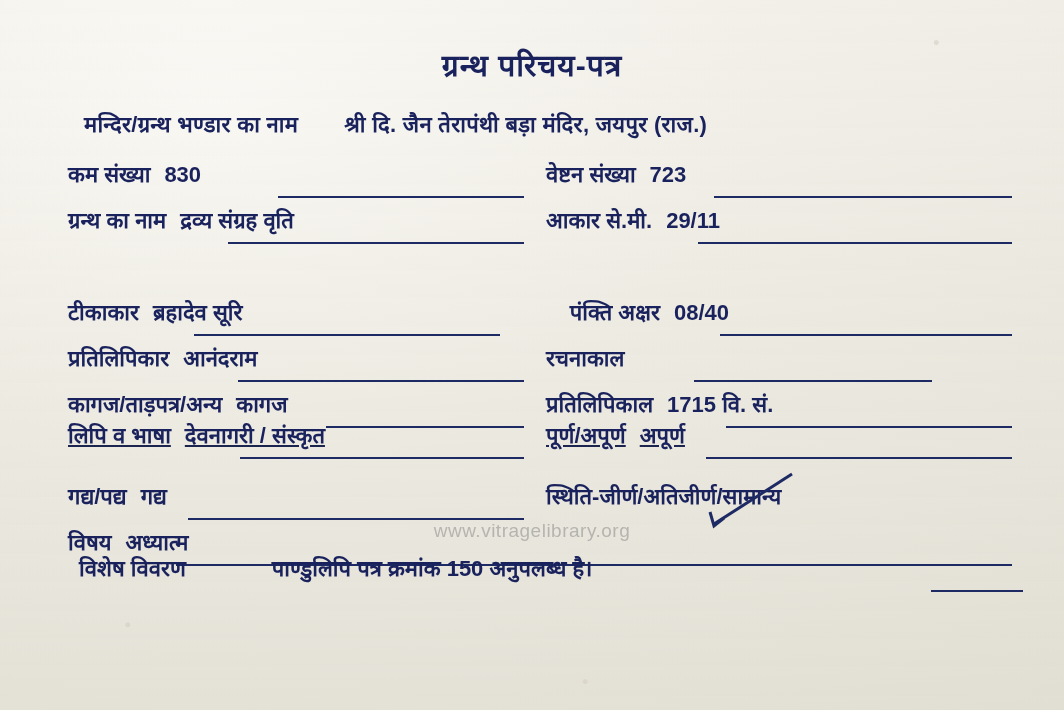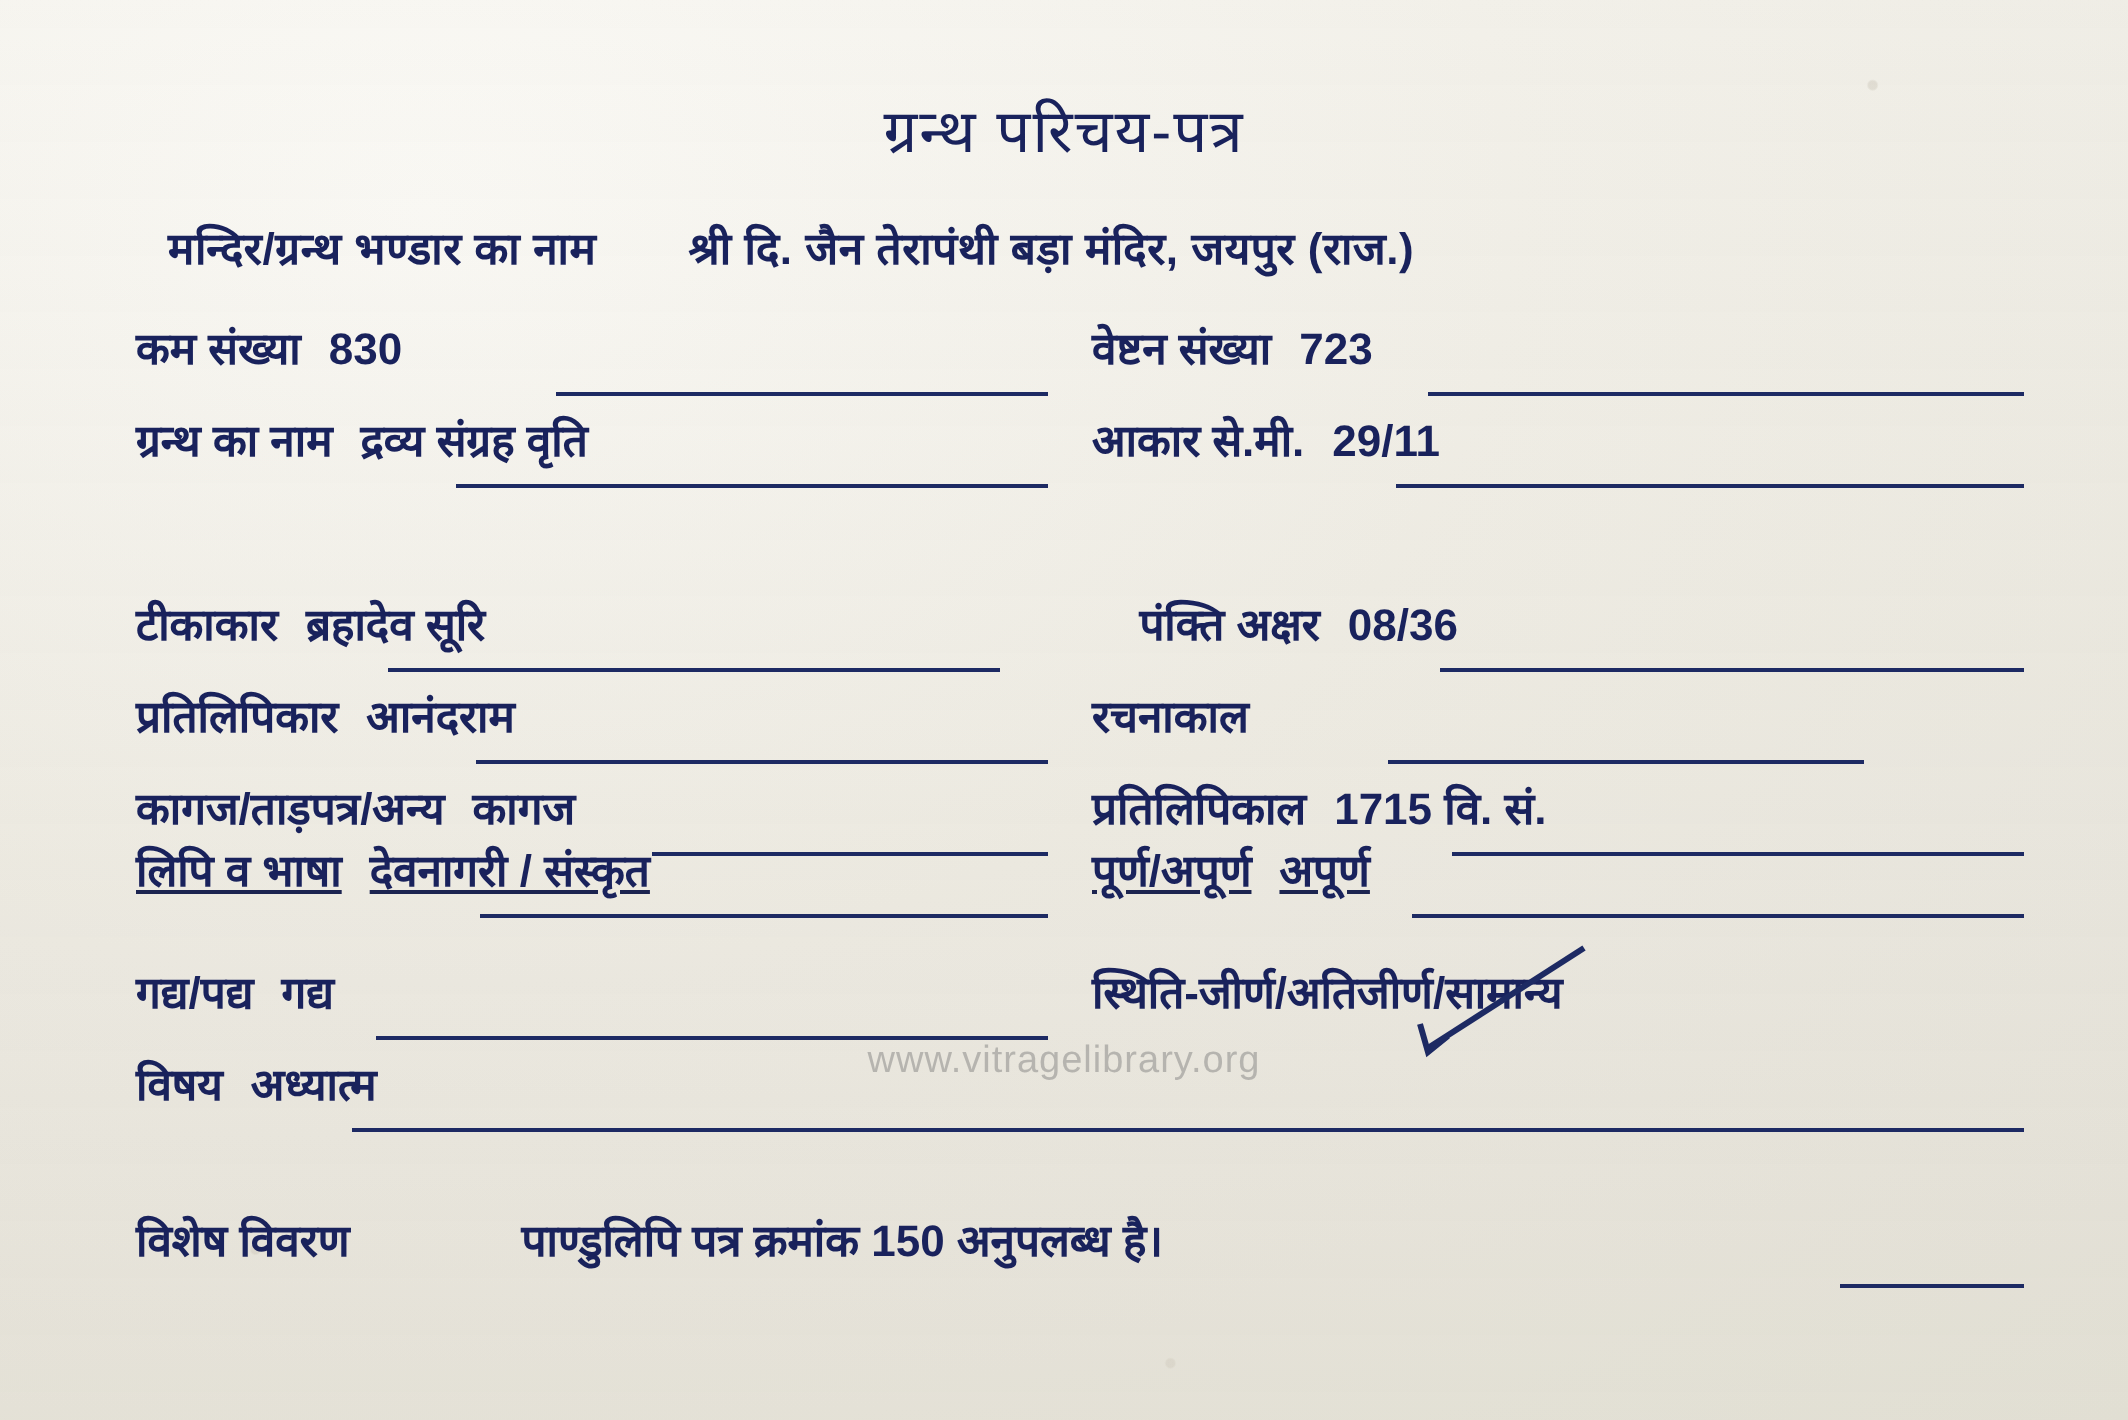--- a/index.html
+++ b/index.html
@@ -37,21 +37,21 @@
   }
 
   
   #title {
     position: absolute;
     top: 44px;
     left: 0;
     width: 1064px;
     text-align: center;
     font-size: 30px;
-    font-weight: normal;
+    font-weight: bold;
     letter-spacing: 1px;
     color: #19225c;
   }
 
   
   #header-row {
     position: absolute;
     top: 108px;
     left: 68px;
     width: 940px;
@@ -171,21 +171,21 @@
 
 
   <div class="row" style="top:296px;gap:48px;">
     <div class="col left">
       <span class="lbl">टीकाकार</span>
       <span class="val">ब्रहादेव सूरि</span>
       <span class="rule" style="left:126px; right:22px;"></span>
     </div>
     <div class="col right">
       <span class="lbl">पंक्ति अक्षर</span>
-      <span class="val">08/36</span>
+      <span class="val">08/40</span>
       <span class="rule" style="left:150px; right:0px;"></span>
     </div>
   </div>
 
   <div class="row" style="top:342px;">
     <div class="col left">
       <span class="lbl">प्रतिलिपिकार</span>
       <span class="val">आनंदराम</span>
       <span class="rule" style="left:170px; right:22px;"></span>
     </div>
@@ -242,21 +242,21 @@
   <div class="row" style="top:526px;">
     <div class="col full">
       <span class="lbl">विषय</span>
       <span class="val">अध्यात्म</span>
       <span class="rule" style="left:108px; right:0px;"></span>
     </div>
   </div>
 
   <div id="watermark">www.vitragelibrary.org</div>
 
-  <div class="row" style="top:604px;">
+  <div class="row" style="top:552px;margin-left:11px;">
     <div class="col full">
       <span class="lbl">विशेष विवरण</span>
       <span class="val" style="margin-left:86px;">पाण्डुलिपि पत्र क्रमांक 150 अनुपलब्ध है।</span>
       <span class="rule" style="left:852px; right:0px;"></span>
     </div>
   </div>
 
 </div>
 
 </body></html>

